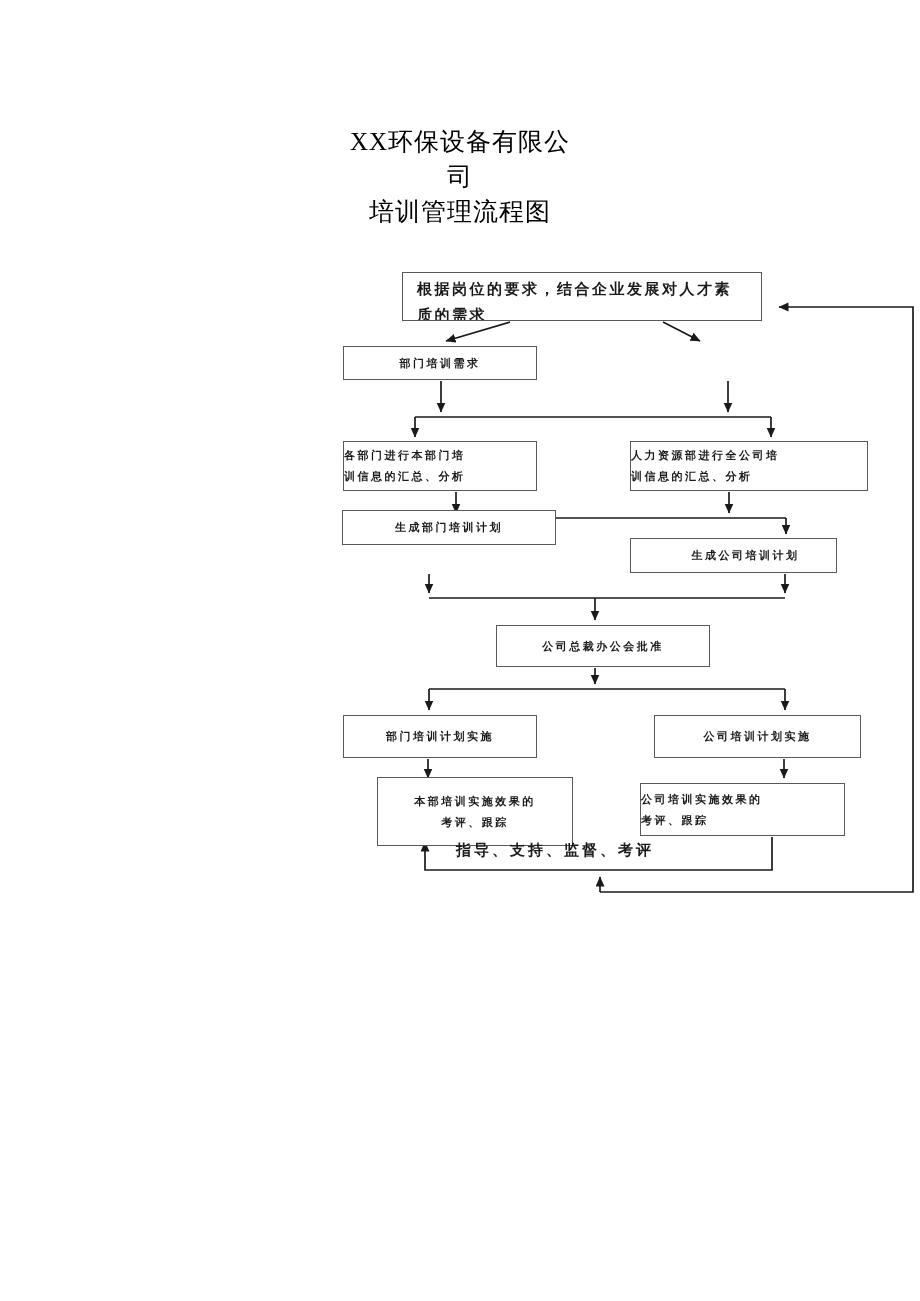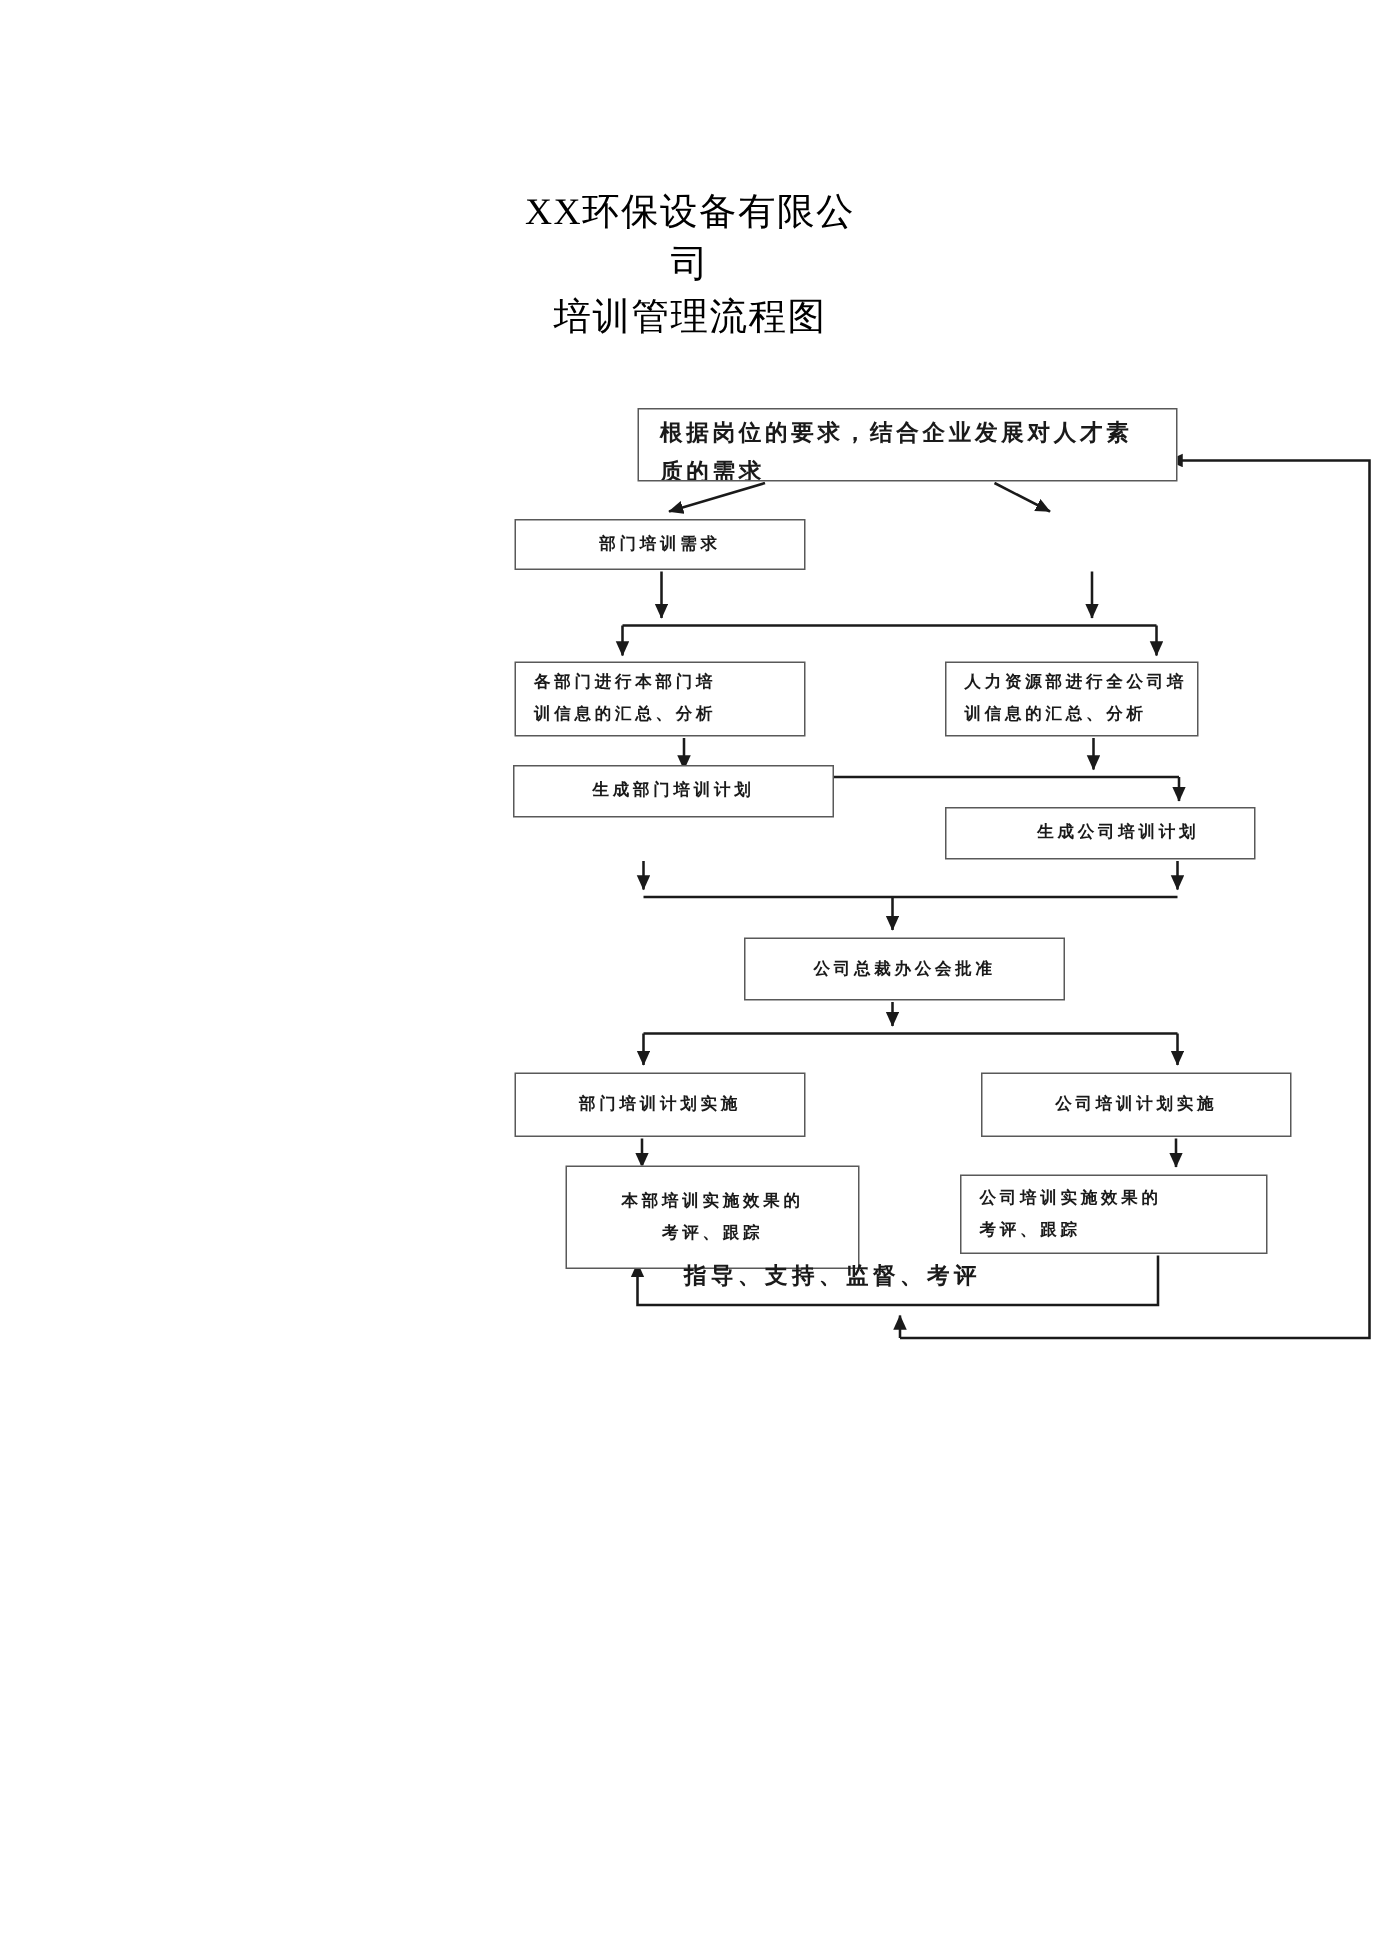--- a/index.html
+++ b/index.html
@@ -27,21 +27,21 @@
   .cline{stroke:var(--line);fill:none;stroke-width:1.7px;}
   .fbox{
     position:absolute;box-sizing:border-box;
     border:1px solid var(--box-border);
     background:#fff;color:var(--text);
     font-weight:bold;font-size:11px;line-height:21px;
     letter-spacing:2.5px;white-space:pre-line;
     display:flex;align-items:center;
   }
   .fbox.center{justify-content:center;text-align:center;}
-  .fbox.left{text-align:left;padding-left:12px;padding-right:4px;}
+  .fbox.left{text-align:left;padding-right:4px;}
   .fbox.clip{
     display:block;overflow:hidden;
     padding:3px 14px;font-size:15px;line-height:26px;
   }
   .edge-label{
     position:absolute;left:456px;top:841px;
     color:var(--text);font-weight:bold;font-size:15px;
     letter-spacing:3px;white-space:nowrap;
   }
 </style>
@@ -92,30 +92,30 @@
       <path class="cline" d="M428,759 L428,778" marker-end="url(#arw)"></path>
       <path class="cline" d="M784,759 L784,778" marker-end="url(#arw)"></path>
 
       <path class="cline" d="M772,837 L772,870 L425,870 L425,842" marker-end="url(#arw)"></path>
 
       <path class="cline" d="M600,892 L913,892 L913,307 L779,307" marker-end="url(#arw)"></path>
       <path class="cline" d="M600,892 L600,877" marker-end="url(#arw)"></path>
     </g>
   </svg>
 
-  <div class="fbox clip left" style="left:425px;top:272px;width:360px;height:49px;">根据岗位的要求，结合企业发展对人才素
+  <div class="fbox clip left" style="left:402px;top:272px;width:360px;height:49px;">根据岗位的要求，结合企业发展对人才素
 质的需求</div>
 
   <div class="fbox center" style="left:343px;top:346px;width:194px;height:34px;">部门培训需求</div>
 
 
   <div class="fbox left" style="left:343px;top:441px;width:194px;height:50px;">各部门进行本部门培
 训信息的汇总、分析</div>
 
-  <div class="fbox left" style="left:630px;top:441px;width:169px;height:50px;">人力资源部进行全公司培
+  <div class="fbox left" style="left:630px;top:441px;width:238px;height:50px;">人力资源部进行全公司培
 训信息的汇总、分析</div>
 
   <div class="fbox center" style="left:342px;top:510px;width:214px;height:35px;">生成部门培训计划</div>
 
   <div class="fbox center" style="left:630px;top:538px;width:207px;height:35px;padding-left:24px;">生成公司培训计划</div>
 
   <div class="fbox center" style="left:496px;top:625px;width:214px;height:42px;">公司总裁办公会批准</div>
 
   <div class="fbox center" style="left:343px;top:715px;width:194px;height:43px;">部门培训计划实施</div>
 

